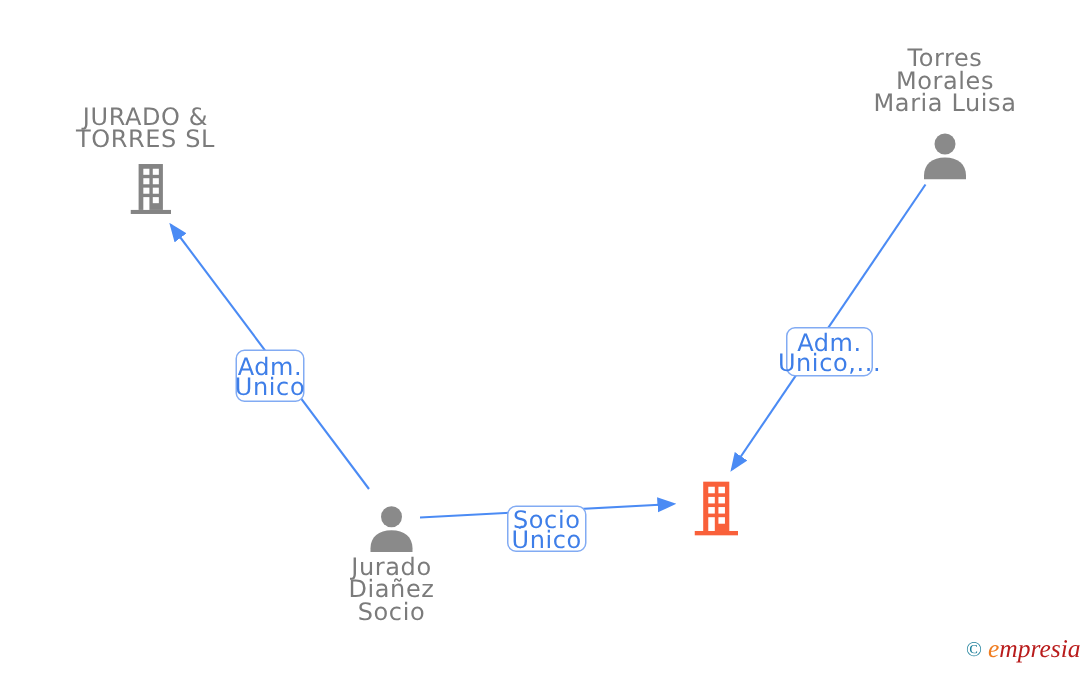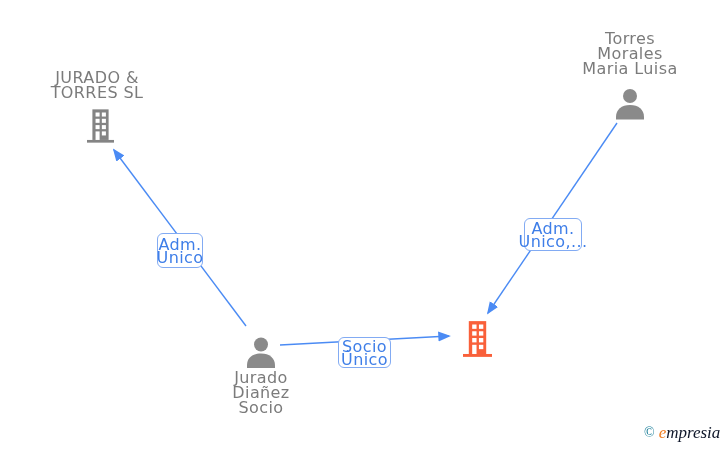--- a/index.html
+++ b/index.html
@@ -52,21 +52,21 @@
     line-height: 18px;
   }
   .watermark .copy {
     font-style: normal;
     font-size: 14px;
     color: #1b7f9a;
     margin-right: 4px;
     vertical-align: 1px;
   }
   .watermark .brand-e { color: #f07d21; }
-  .watermark .brand-rest { color: #0f172a; }
+  .watermark .brand-rest { color: #b91c1c; }
 </style>
 </head>
 <body>
 
 <div class="canvas">
 
   <svg class="edges" width="728" height="450" viewBox="0 0 728 450">
     <defs>
       <marker id="arrow" viewBox="0 0 10 8" refX="8.5" refY="4" markerWidth="9" markerHeight="7.5" orient="auto-start-reverse">
         <path d="M0,0 L10,4 L0,8 Z" fill="#4b8bf4"></path>

